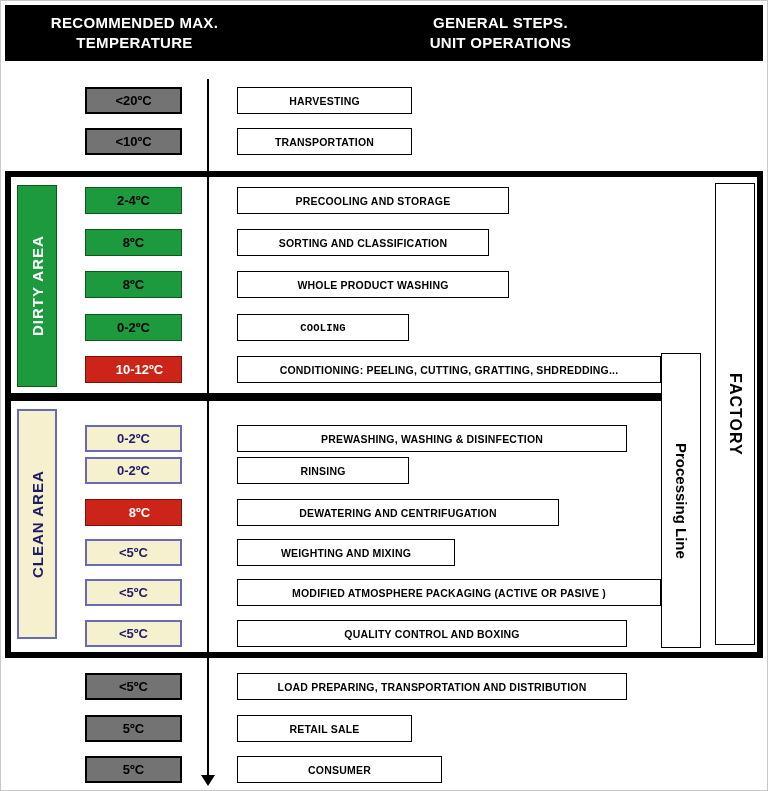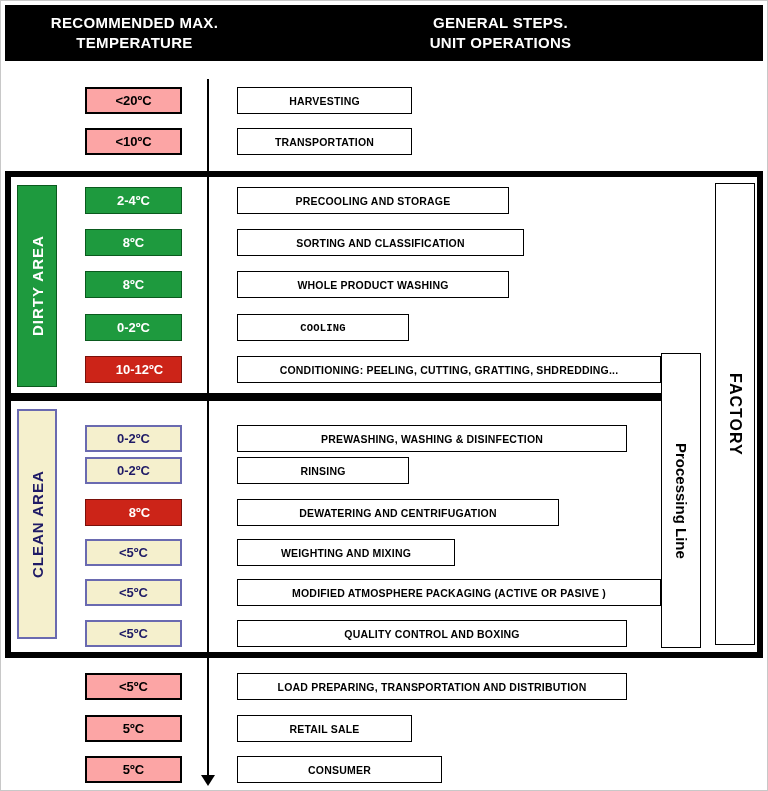--- a/index.html
+++ b/index.html
@@ -19,25 +19,25 @@
     position:absolute;left:200px;top:774px;width:0;height:0;z-index:1;
     border-left:7px solid transparent;border-right:7px solid transparent;border-top:11px solid #000;
   }
   .factory-frame{
     position:absolute;left:4px;top:170px;width:758px;height:487px;
     border:6px solid #000;box-sizing:border-box;z-index:2;background:transparent;
   }
   .divider{position:absolute;left:10px;top:392px;width:652px;height:8px;background:#000;z-index:3;}
   .temp{
     position:absolute;left:84px;width:97px;height:27px;box-sizing:border-box;
-    background:#fca5a5;border:2px solid #000;color:#000;
+    background:#737373;border:2px solid #000;color:#000;
     display:flex;align-items:center;justify-content:center;
     font-weight:bold;font-size:13px;z-index:4;
   }
-  .temp.green{background:var(--green,#1e9a3e);border:1px solid #0a5a1e;color:#ffffff;}
+  .temp.green{background:var(--green,#1e9a3e);border:1px solid #0a5a1e;color:#000000;}
   .temp.red{background:var(--red,#cc2418);border:1px solid #7a100a;color:#fff;padding-left:12px;}
   .temp.cream{background:var(--cream,#f5f0cd);border:2px solid var(--cream_border,#6a6ab0);color:var(--cream_text,#1f1b66);}
   .step{
     position:absolute;left:236px;height:27px;box-sizing:border-box;
     background:#fff;border:1.5px solid #000;color:#000;
     display:flex;align-items:center;justify-content:center;text-align:center;
     font-weight:bold;font-size:10.5px;letter-spacing:.2px;z-index:4;padding:0 4px;
   }
   .vlabel{
     position:absolute;display:flex;align-items:center;justify-content:center;
@@ -74,21 +74,21 @@
   <div class="temp" style="top:86px;">&lt;20ºC</div>
   <div class="step" style="top:86px;width:175px;">HARVESTING</div>
 
   <div class="temp" style="top:127px;">&lt;10ºC</div>
   <div class="step" style="top:127px;width:175px;">TRANSPORTATION</div>
 
   <div class="temp green" style="top:186px;">2-4ºC</div>
   <div class="step" style="top:186px;width:272px;">PRECOOLING AND STORAGE</div>
 
   <div class="temp green" style="top:228px;">8ºC</div>
-  <div class="step" style="top:228px;width:287px;">SORTING AND CLASSIFICATION</div>
+  <div class="step" style="top:228px;width:252px;">SORTING AND CLASSIFICATION</div>
 
   <div class="temp green" style="top:270px;">8ºC</div>
   <div class="step" style="top:270px;width:272px;">WHOLE PRODUCT WASHING</div>
 
   <div class="temp green" style="top:313px;">0-2ºC</div>
   <div class="step" style="top:313px;width:172px;font-family:Liberation Mono, monospace;">COOLING</div>
 
   <div class="temp red" style="top:355px;">10-12ºC</div>
   <div class="step" style="top:355px;width:424px;">CONDITIONING: PEELING, CUTTING, GRATTING, SHDREDDING...</div>
 

